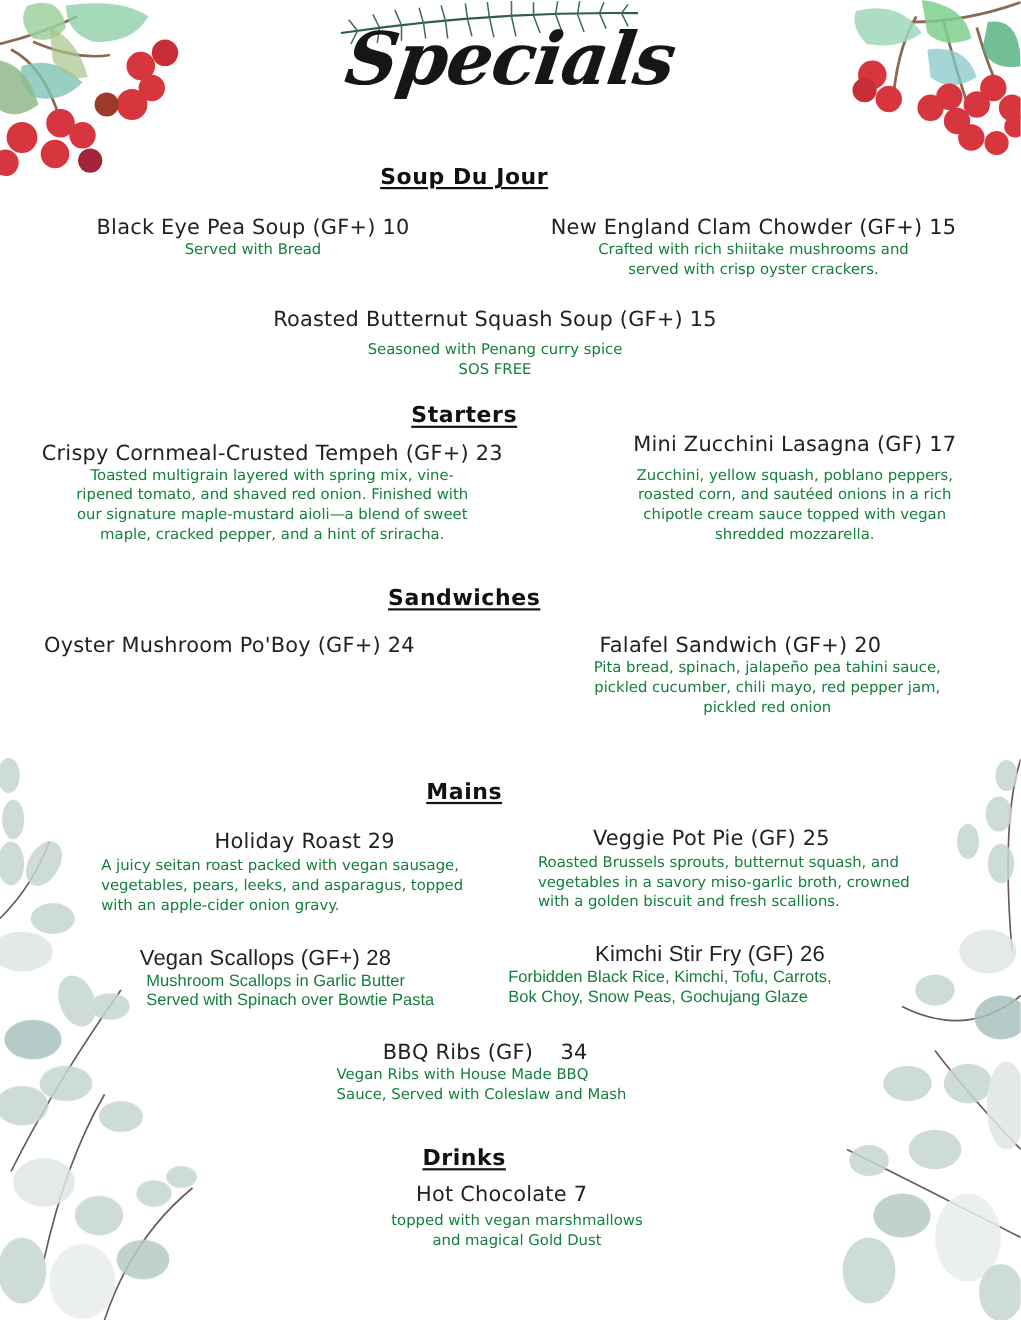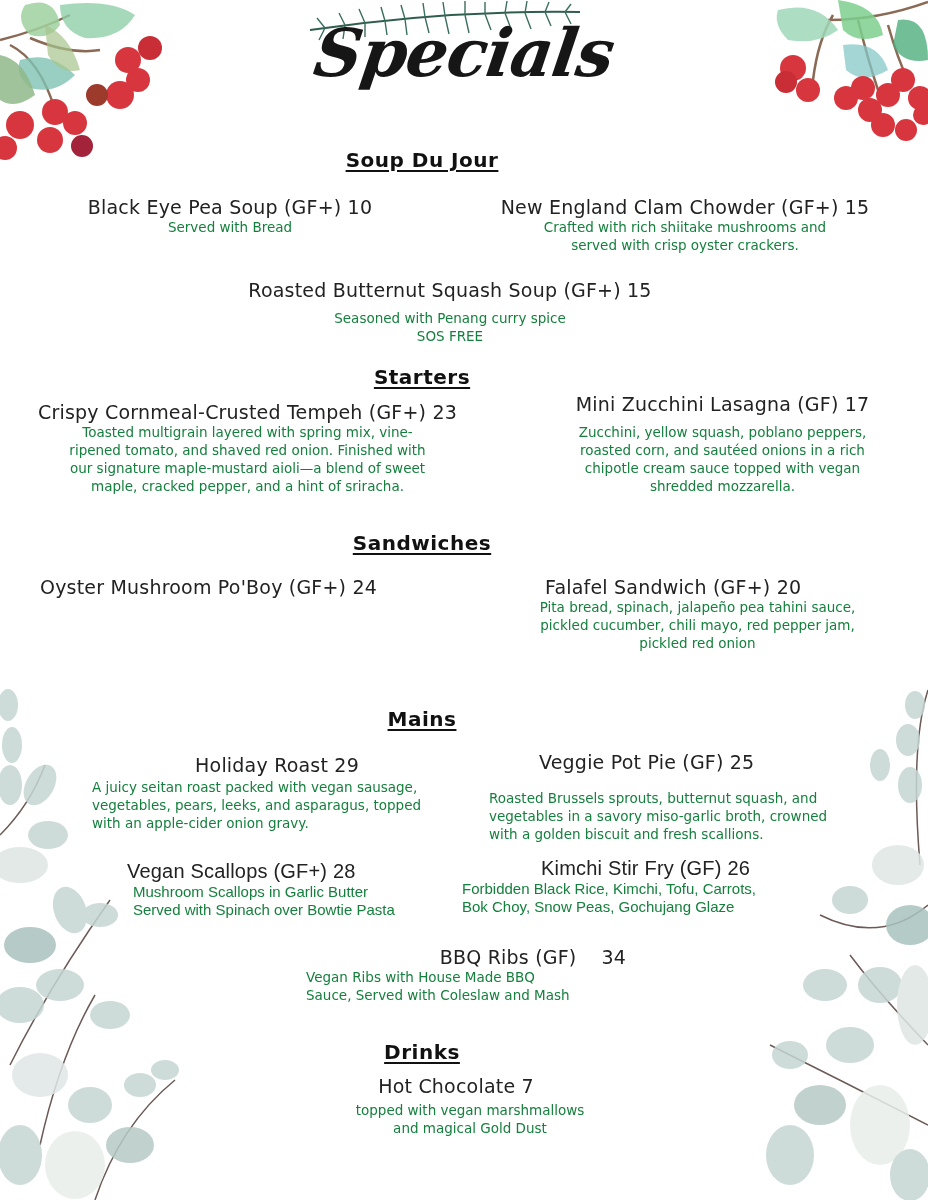--- a/index.html
+++ b/index.html
@@ -188,37 +188,37 @@
 
 <div class="section-heading" style="top:707px">Mains</div>
 
 <div class="item left-desc" style="left:92px;width:370px;top:754px">
   <div class="name" style="margin-bottom:2px">Holiday Roast 29</div>
   <div class="desc">A juicy seitan roast packed with vegan sausage,
 vegetables, pears, leeks, and asparagus, topped
 with an apple-cider onion gravy.</div>
 </div>
 <div class="item left-desc" style="left:489px;width:380px;top:751px">
-  <div class="name" style="text-align:left;padding-left:50px;margin-bottom:16px">Veggie Pot Pie (GF) 25</div>
+  <div class="name" style="text-align:left;padding-left:50px;margin-bottom:2px">Veggie Pot Pie (GF) 25</div>
   <div class="desc">Roasted Brussels sprouts, butternut squash, and
 vegetables in a savory miso-garlic broth, crowned
 with a golden biscuit and fresh scallions.</div>
 </div>
 <div class="item narrow left-desc" style="left:127px;width:320px;top:860px">
   <div class="name" style="text-align:left">Vegan Scallops  (GF+)  28</div>
   <div class="desc" style="padding-left:6px">Mushroom Scallops in Garlic Butter
 Served with Spinach over Bowtie Pasta</div>
 </div>
 <div class="item narrow left-desc" style="left:462px;width:360px;top:857px">
   <div class="name" style="text-align:center;padding-left:7px">Kimchi Stir Fry (GF) 26</div>
   <div class="desc">Forbidden Black Rice, Kimchi, Tofu, Carrots,
 Bok Choy, Snow Peas, Gochujang Glaze</div>
 </div>
 <div class="item left-desc" style="left:306px;width:320px;top:946px">
-  <div class="name" style="text-align:right;padding-left:42px;white-space:pre">BBQ Ribs (GF)    34</div>
+  <div class="name" style="text-align:left;padding-left:42px;white-space:pre">BBQ Ribs (GF)    34</div>
   <div class="desc">Vegan Ribs with House Made BBQ
 Sauce, Served with Coleslaw and Mash</div>
 </div>
 
 <div class="section-heading" style="top:1040px">Drinks</div>
 
 <div class="item" style="left:300px;width:340px;top:1075px">
   <div class="name" style="padding-right:28px;margin-bottom:4px">Hot Chocolate 7</div>
   <div class="desc">topped with vegan marshmallows
 and magical Gold Dust</div>

